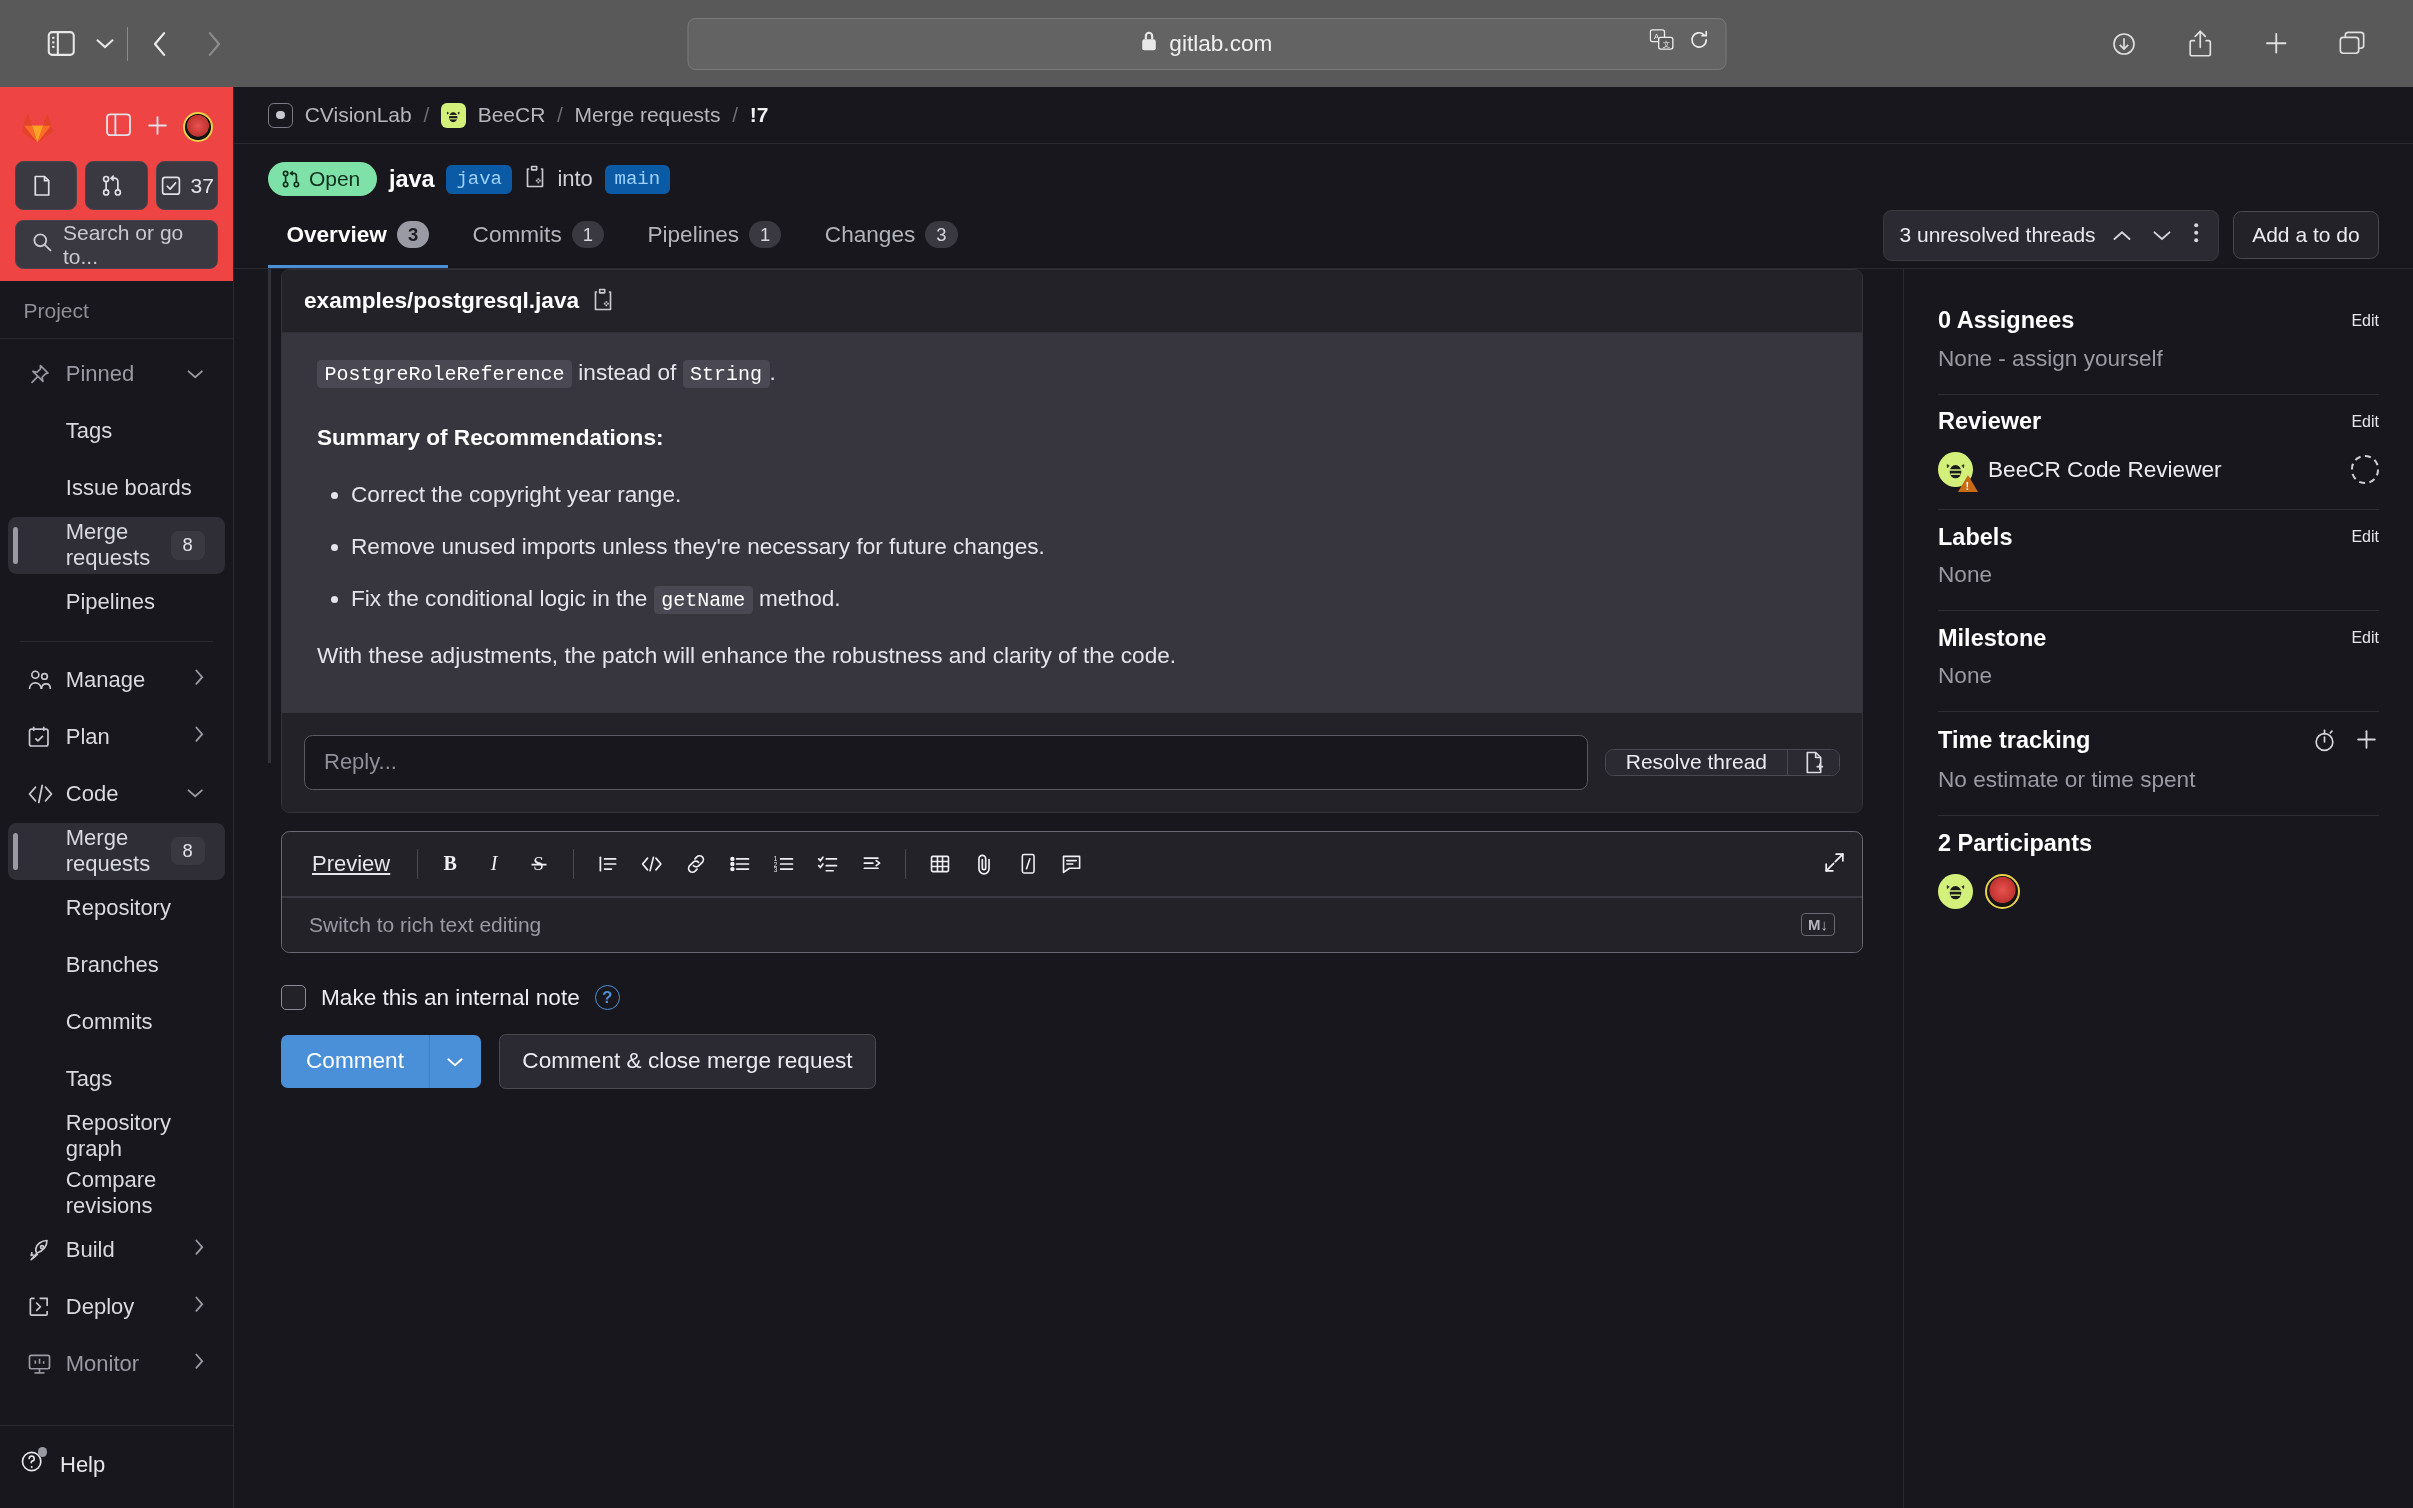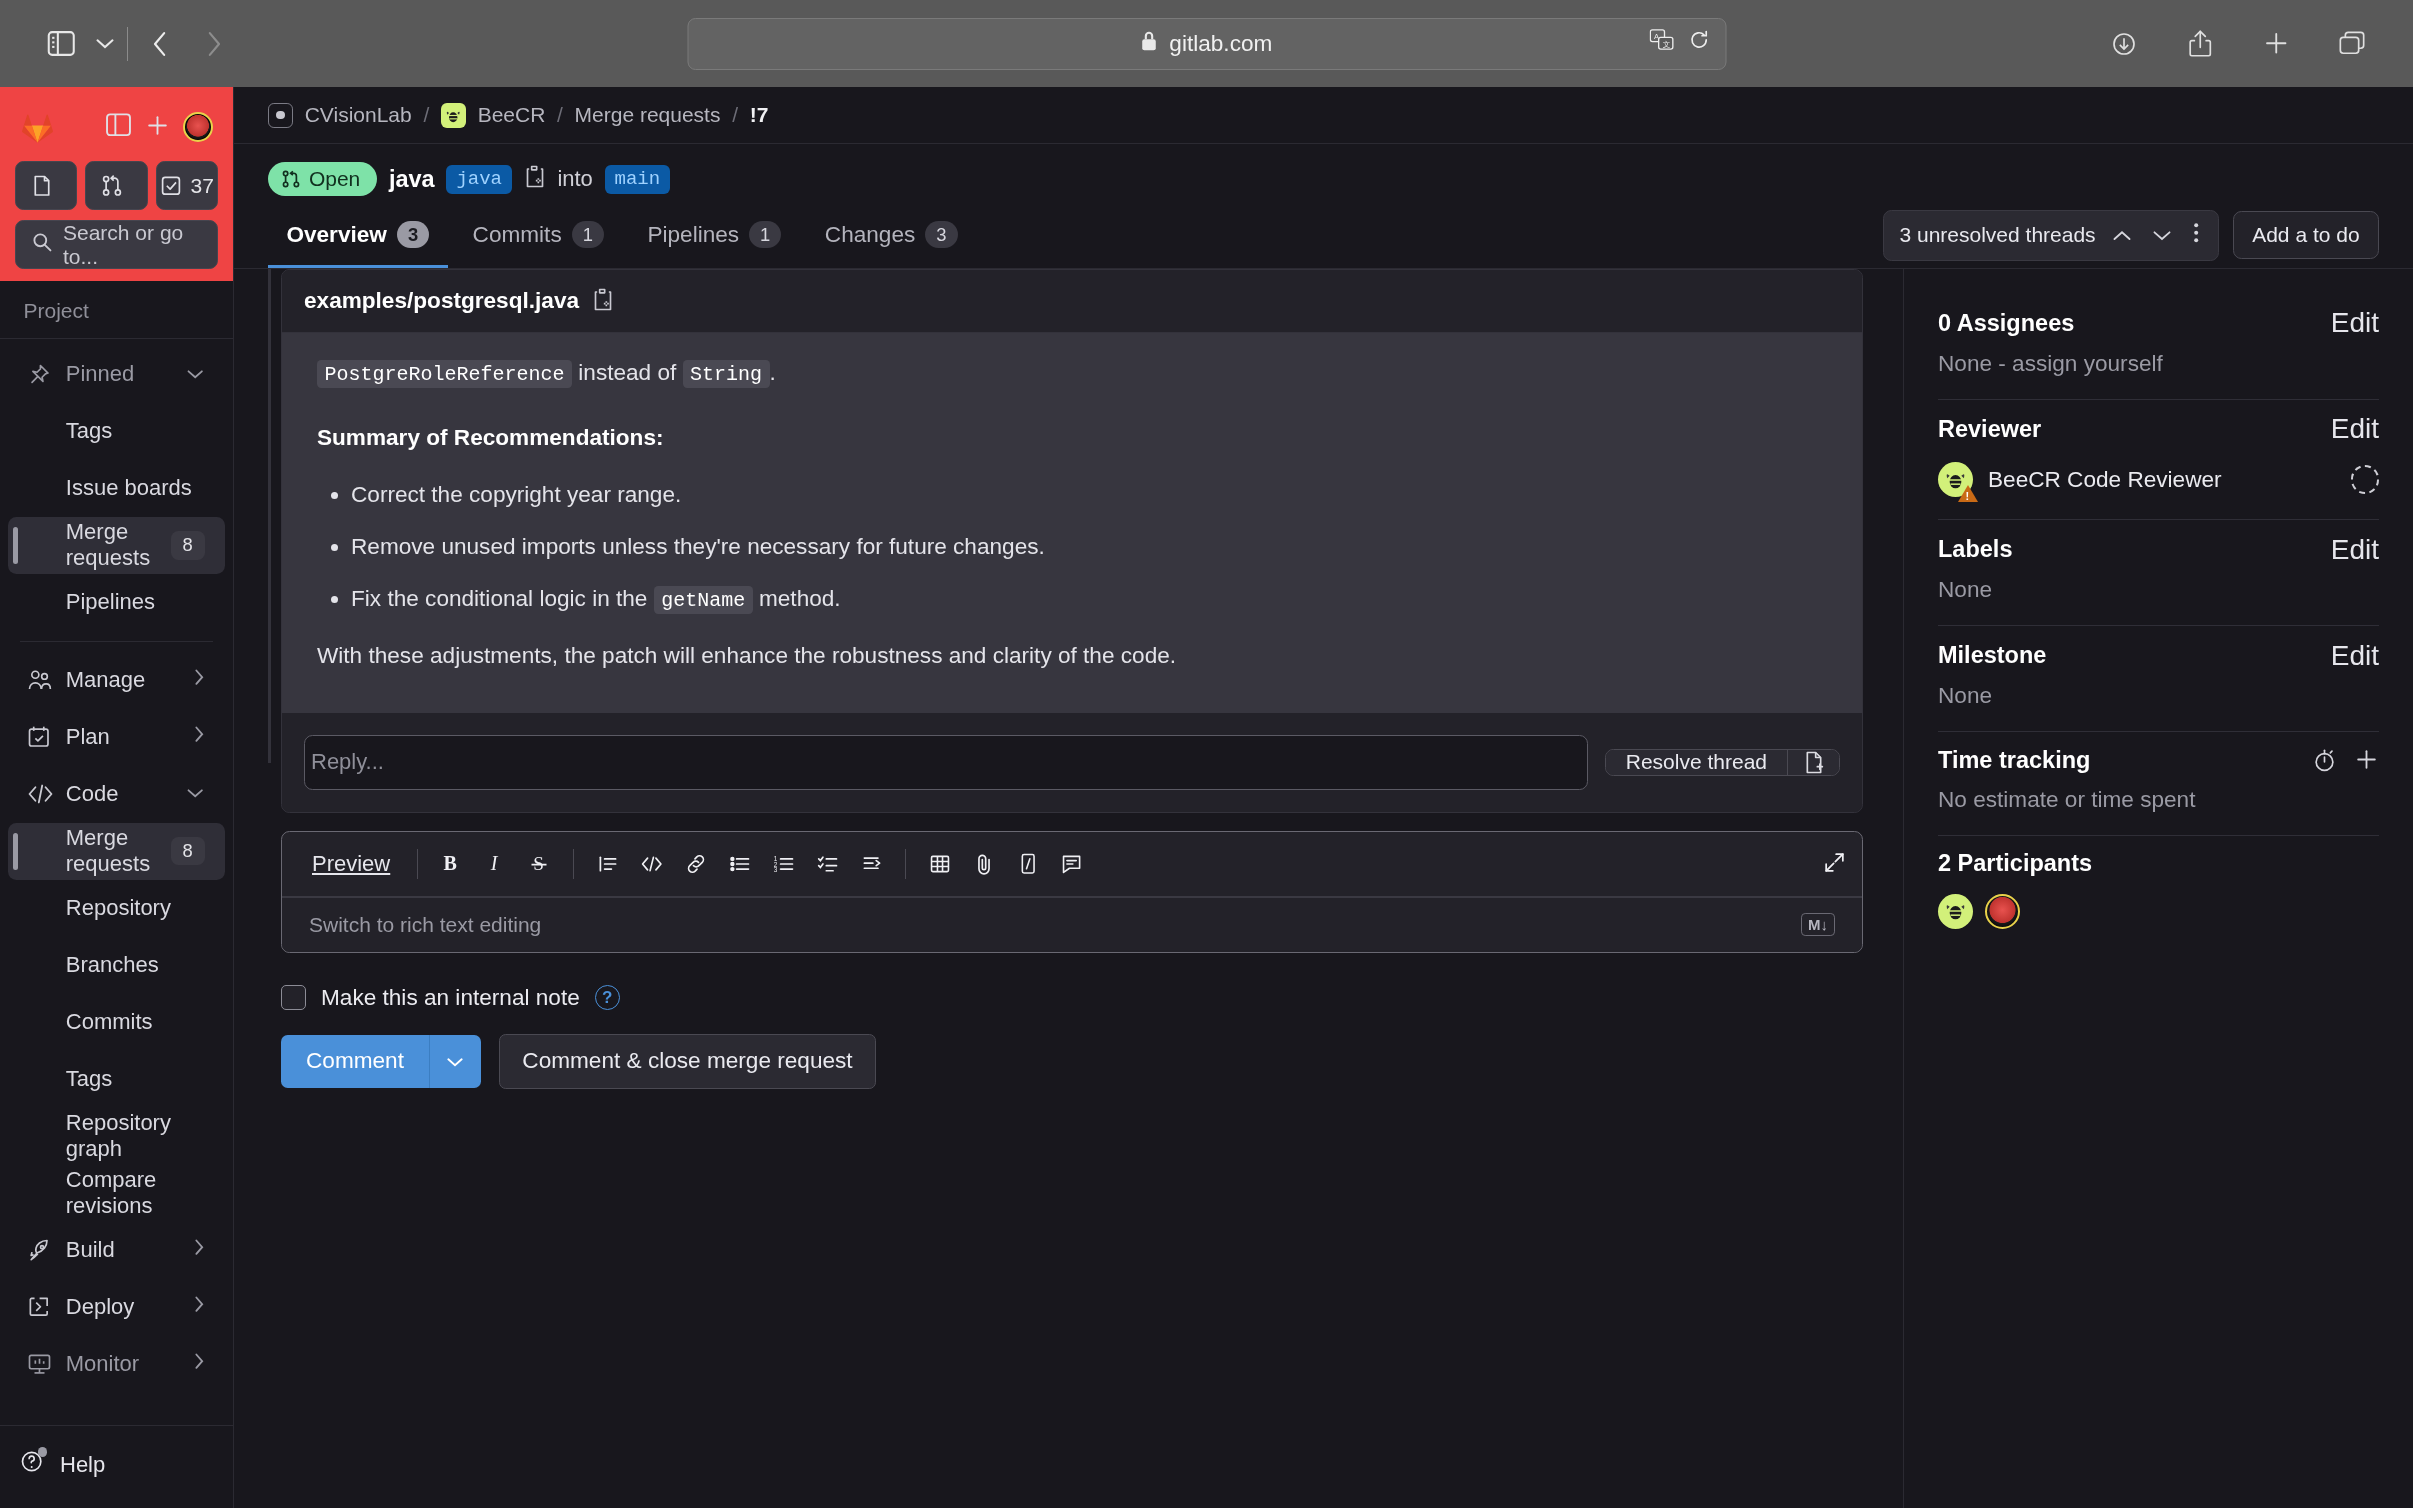--- a/index.html
+++ b/index.html
@@ -180,21 +180,21 @@
     font-family: "Liberation Mono", monospace; font-size: 20px; color: #ffffff;
   }
   .disc-body ul { margin: 22px 0 22px 34px; }
   .disc-body li { margin-bottom: 17px; }
   .disc-reply {
     background: #232229; padding: 22px; display: flex; align-items: center; gap: 17px;
   }
   .reply-input {
     flex: 1; height: 55px; background: #18171d; border: 0.8px solid #5b5a64;
     border-radius: 8.4px; color: #8f8f99; font-size: 22px;
-    display: flex; align-items: center; padding: 0 6px;
+    display: flex; align-items: center; padding: 0 19px;
   }
   .resolve-grp { display: flex; align-items: stretch; border: 0.8px solid #4a4952; border-radius: 8.4px; overflow: hidden; }
   .resolve-btn { background: #2b2a32; color: #eaeaf0; font-size: 21px; padding: 0 20px; display: flex; align-items: center; }
   .resolve-ico { background: #2b2a32; border-left: 0.8px solid #4a4952; width: 52px; display: flex; align-items: center; justify-content: center; color: #dcdce2; }
 
   
   .editor-wrap { padding: 18.4px 40px 0 47px; }
   .editor {
     border: 0.8px solid #6a6973; border-radius: 8.4px; overflow: hidden; background: #232229;
   }
@@ -257,21 +257,21 @@
   .btn-secondary {
     background: #2b2a32; border: 0.8px solid #4a4952; border-radius: 6.7px;
     color: #eaeaf0; font-size: 22.6px; padding: 13.4px 22px;
   }
 
   
   .rp-sec { padding: 13.4px 0 22px 0; border-bottom: 0.8px solid #2f2e37; }
   .rp-sec:last-child { border-bottom: none; }
   .rp-hdr { display: flex; align-items: center; }
   .rp-title { color: #ffffff; font-weight: bold; font-size: 23.5px; }
-  .rp-edit { margin-left: auto; color: #e6e6ec; font-size: 28px; }
+  .rp-edit { margin-left: auto; color: #e6e6ec; font-size: 16px; }
   .rp-icons { margin-left: auto; display: flex; align-items: center; gap: 17px; color: #d6d6dd; }
   .rp-val { color: #9a9aa4; font-size: 22.6px; margin-top: 11.7px; }
   .rp-reviewer { display: flex; align-items: center; gap: 15px; margin-top: 17px; }
   .bee-av {
     width: 35px; height: 35px; border-radius: 50%; background: #d2f07a; position: relative;
     display: flex; align-items: center; justify-content: center; font-size: 22px;
   }
   .bee-warn {
     position: absolute; right: -5px; bottom: -5px; width: 0; height: 0;
     border-left: 10px solid transparent; border-right: 10px solid transparent;

